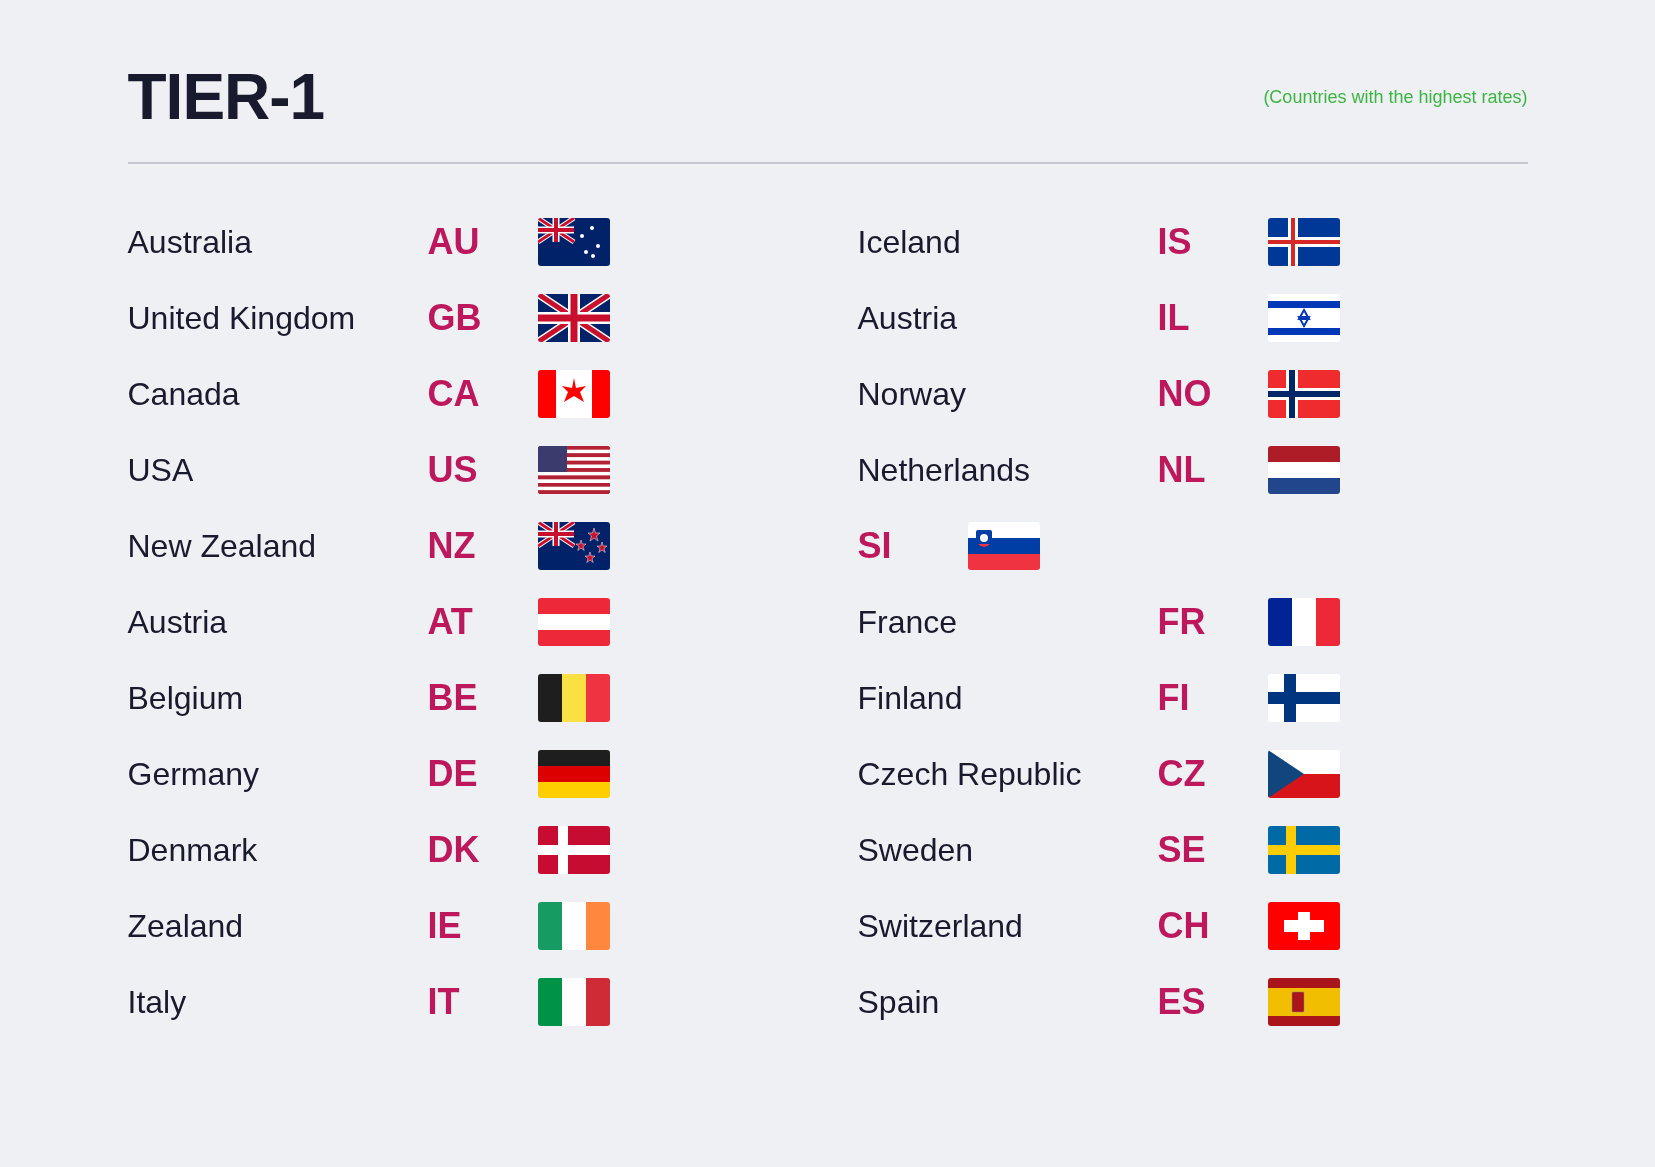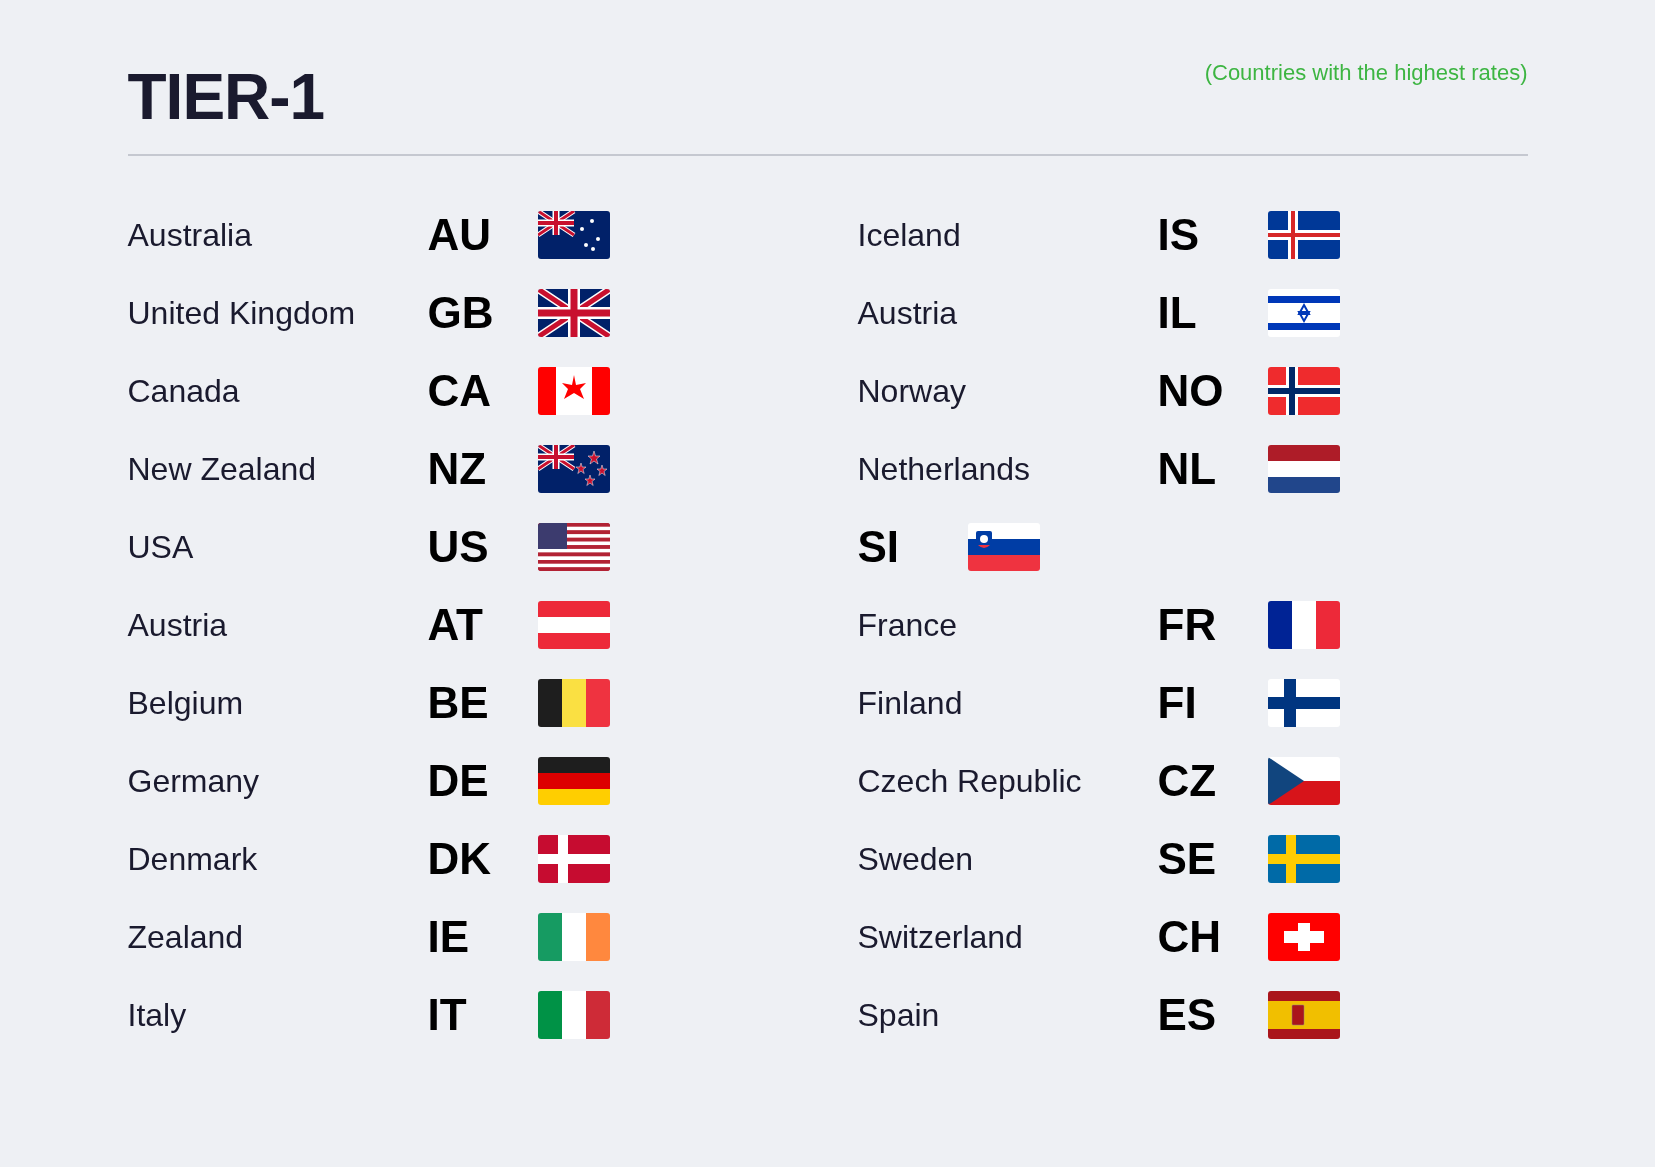--- a/index.html
+++ b/index.html
@@ -14,34 +14,34 @@
       padding: 60px 80px;
     }
 
     .container {
       width: 100%;
       max-width: 1400px;
     }
 
     .header {
       display: flex;
-      align-items: flex-start;
+      align-items: center;
       justify-content: space-between;
-      margin-bottom: 20px;
+      margin-bottom: 28px;
     }
 
     .title {
       font-size: 64px;
       font-weight: 900;
       color: #1a1a2e;
       letter-spacing: -1px;
     }
 
     .subtitle {
-      font-size: 22px;
+      font-size: 18px;
       color: #3db542;
       font-weight: 500;
     }
 
     .divider {
       border: none;
       border-top: 2px solid #c5c8d0;
       margin-bottom: 40px;
     }
 
@@ -60,23 +60,23 @@
 
     .country-name {
       font-size: 32px;
       font-weight: 500;
       color: #1a1a2e;
       width: 300px;
       flex-shrink: 0;
     }
 
     .country-code {
-      font-size: 44px;
+      font-size: 36px;
       font-weight: 700;
-      color: #000000;
+      color: #be185d;
       width: 110px;
       flex-shrink: 0;
     }
 
     .flag {
       width: 72px;
       height: 48px;
       flex-shrink: 0;
       display: inline-flex;
       align-items: center;
@@ -147,43 +147,20 @@
         <div class="country-row">
     <span class="country-name">Canada</span>
     <span class="country-code">CA</span>
     <span class="flag">
             <svg xmlns="http://www.w3.org/2000/svg" viewBox="0 0 72 48">
       <rect width="18" height="48" fill="#FF0000"></rect>
       <rect x="18" y="0" width="36" height="48" fill="white"></rect>
       <rect x="54" y="0" width="18" height="48" fill="#FF0000"></rect>
 
       <polygon points="36,8 38,18 48,16 42,22 46,32 36,26 26,32 30,22 24,16 34,18" fill="#FF0000"></polygon>
-    </svg>
-          </span>
-  </div>
-        <div class="country-row">
-    <span class="country-name">New Zealand</span>
-    <span class="country-code">NZ</span>
-    <span class="flag">
-            <svg xmlns="http://www.w3.org/2000/svg" viewBox="0 0 72 48">
-      <rect width="72" height="48" fill="#012169"></rect>
-      <rect x="0" y="0" width="36" height="24" fill="#012169"></rect>
-      <line x1="0" y1="0" x2="36" y2="24" stroke="white" stroke-width="5"></line>
-      <line x1="36" y1="0" x2="0" y2="24" stroke="white" stroke-width="5"></line>
-      <line x1="0" y1="0" x2="36" y2="24" stroke="#C8102E" stroke-width="3"></line>
-      <line x1="36" y1="0" x2="0" y2="24" stroke="#C8102E" stroke-width="3"></line>
-      <line x1="18" y1="0" x2="18" y2="24" stroke="white" stroke-width="7"></line>
-      <line x1="0" y1="12" x2="36" y2="12" stroke="white" stroke-width="7"></line>
-      <line x1="18" y1="0" x2="18" y2="24" stroke="#C8102E" stroke-width="4"></line>
-      <line x1="0" y1="12" x2="36" y2="12" stroke="#C8102E" stroke-width="4"></line>
-
-      <polygon points="56,6 57.5,11 62,11 58.5,14 60,19 56,16 52,19 53.5,14 50,11 54.5,11" fill="#C8102E" stroke="white" stroke-width="0.5"></polygon>
-      <polygon points="64,20 65.2,24 69,24 66,26.5 67.2,30.5 64,28 60.8,30.5 62,26.5 59,24 62.8,24" fill="#C8102E" stroke="white" stroke-width="0.5"></polygon>
-      <polygon points="52,30 53.2,34 57,34 54,36.5 55.2,40.5 52,38 48.8,40.5 50,36.5 47,34 50.8,34" fill="#C8102E" stroke="white" stroke-width="0.5"></polygon>
-      <polygon points="43,18 44.2,22 48,22 45,24.5 46.2,28.5 43,26 39.8,28.5 41,24.5 38,22 41.8,22" fill="#C8102E" stroke="white" stroke-width="0.5"></polygon>
     </svg>
           </span>
   </div>
         <div class="country-row">
     <span class="country-name">USA</span>
     <span class="country-code">US</span>
     <span class="flag">
             <svg xmlns="http://www.w3.org/2000/svg" viewBox="0 0 72 48">
       <rect width="72" height="48" fill="#B22234"></rect>
       <rect y="0" width="72" height="3.7" fill="#B22234"></rect>
@@ -197,20 +174,43 @@
       <rect y="29.6" width="72" height="3.7" fill="#B22234"></rect>
       <rect y="33.3" width="72" height="3.7" fill="white"></rect>
       <rect y="37" width="72" height="3.7" fill="#B22234"></rect>
       <rect y="40.7" width="72" height="3.7" fill="white"></rect>
       <rect y="44.4" width="72" height="3.6" fill="#B22234"></rect>
       <rect width="29" height="26" fill="#3C3B6E"></rect>
     </svg>
           </span>
   </div>
         <div class="country-row">
+    <span class="country-name">New Zealand</span>
+    <span class="country-code">NZ</span>
+    <span class="flag">
+            <svg xmlns="http://www.w3.org/2000/svg" viewBox="0 0 72 48">
+      <rect width="72" height="48" fill="#012169"></rect>
+      <rect x="0" y="0" width="36" height="24" fill="#012169"></rect>
+      <line x1="0" y1="0" x2="36" y2="24" stroke="white" stroke-width="5"></line>
+      <line x1="36" y1="0" x2="0" y2="24" stroke="white" stroke-width="5"></line>
+      <line x1="0" y1="0" x2="36" y2="24" stroke="#C8102E" stroke-width="3"></line>
+      <line x1="36" y1="0" x2="0" y2="24" stroke="#C8102E" stroke-width="3"></line>
+      <line x1="18" y1="0" x2="18" y2="24" stroke="white" stroke-width="7"></line>
+      <line x1="0" y1="12" x2="36" y2="12" stroke="white" stroke-width="7"></line>
+      <line x1="18" y1="0" x2="18" y2="24" stroke="#C8102E" stroke-width="4"></line>
+      <line x1="0" y1="12" x2="36" y2="12" stroke="#C8102E" stroke-width="4"></line>
+
+      <polygon points="56,6 57.5,11 62,11 58.5,14 60,19 56,16 52,19 53.5,14 50,11 54.5,11" fill="#C8102E" stroke="white" stroke-width="0.5"></polygon>
+      <polygon points="64,20 65.2,24 69,24 66,26.5 67.2,30.5 64,28 60.8,30.5 62,26.5 59,24 62.8,24" fill="#C8102E" stroke="white" stroke-width="0.5"></polygon>
+      <polygon points="52,30 53.2,34 57,34 54,36.5 55.2,40.5 52,38 48.8,40.5 50,36.5 47,34 50.8,34" fill="#C8102E" stroke="white" stroke-width="0.5"></polygon>
+      <polygon points="43,18 44.2,22 48,22 45,24.5 46.2,28.5 43,26 39.8,28.5 41,24.5 38,22 41.8,22" fill="#C8102E" stroke="white" stroke-width="0.5"></polygon>
+    </svg>
+          </span>
+  </div>
+        <div class="country-row">
     <span class="country-name">Austria</span>
     <span class="country-code">AT</span>
     <span class="flag">
             <svg xmlns="http://www.w3.org/2000/svg" viewBox="0 0 72 48">
       <rect width="72" height="16" fill="#ED2939"></rect>
       <rect y="16" width="72" height="16" fill="white"></rect>
       <rect y="32" width="72" height="16" fill="#ED2939"></rect>
     </svg>
           </span>
   </div>

